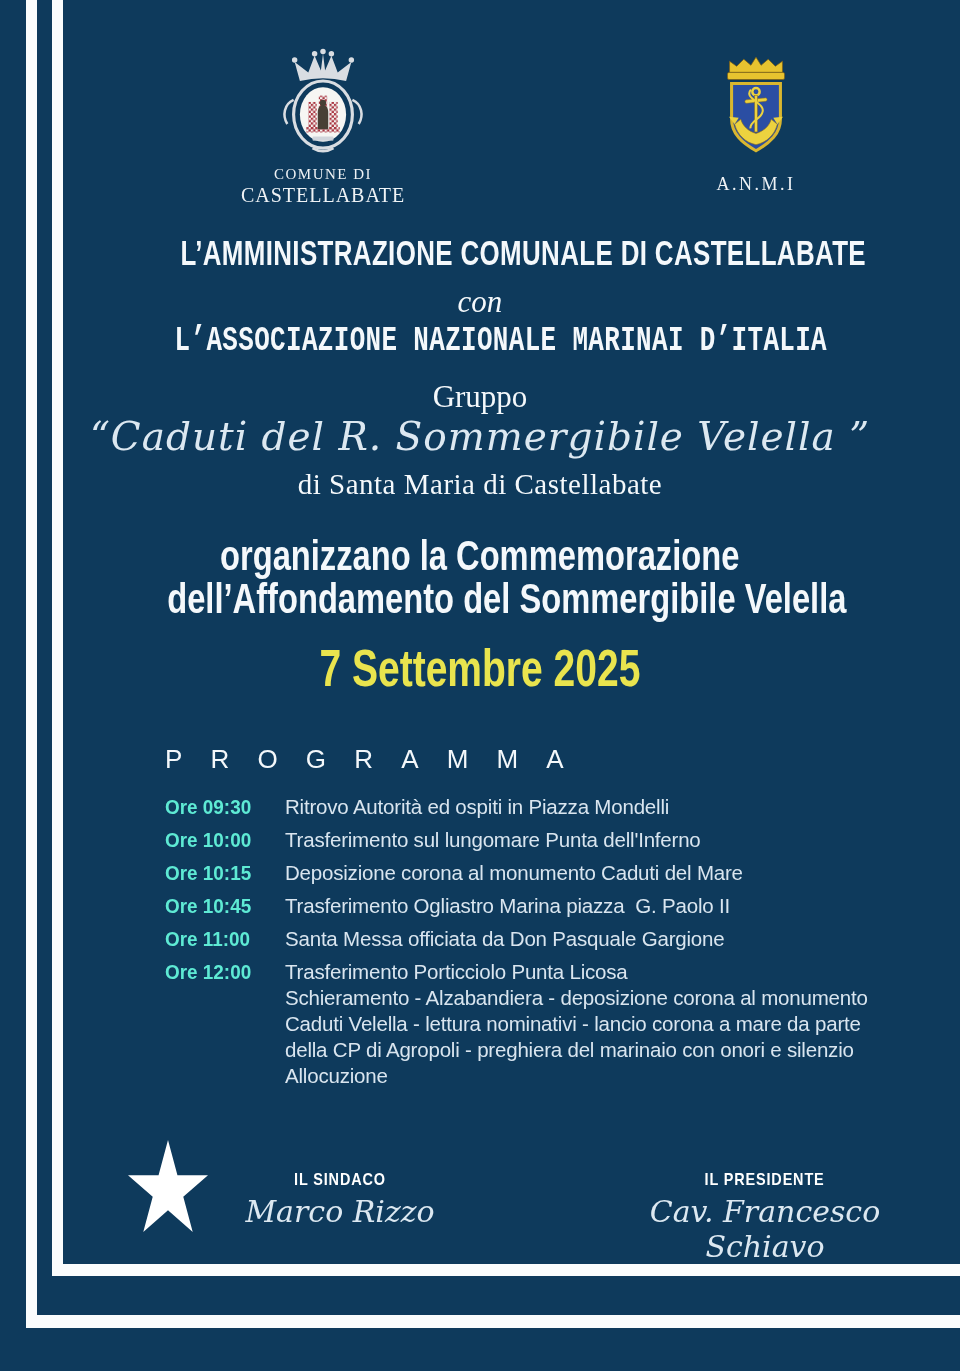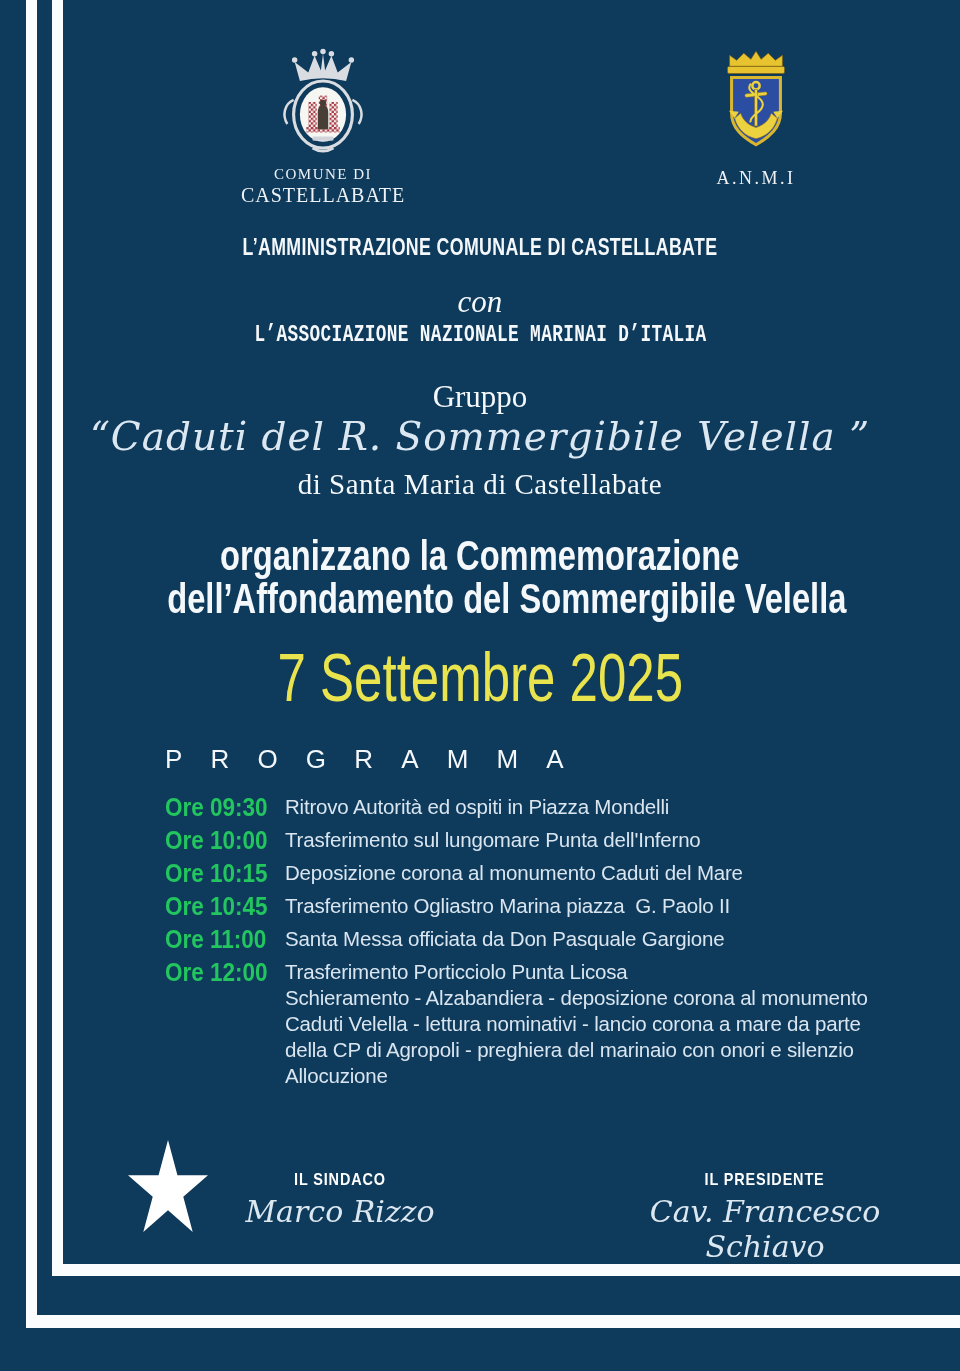--- a/index.html
+++ b/index.html
@@ -32,35 +32,35 @@
   }
   .frame-inner{left:52px;width:908px;height:1276px;}
   .frame-outer{left:26px;width:934px;height:1328px;border-bottom-width:13px;}
 
   .abs{position:absolute;}
   .center-band{left:60px;width:840px;text-align:center;}
 
   .cond{display:inline-block;white-space:nowrap;transform:scaleX(0.74);transform-origin:50% 50%;}
   .cond-l{display:inline-block;white-space:nowrap;transform-origin:0 50%;}
 
-  .org-line{font-weight:700;font-size:24px;letter-spacing:0.5px;color:var(--text);}
+  .org-line{font-weight:700;font-size:35px;letter-spacing:0.5px;color:var(--text);}
   .conjunction{font-family:"Liberation Serif", serif;font-style:italic;font-size:31px;color:var(--text);}
   .group-label{font-family:"Liberation Serif", serif;font-size:31px;color:var(--text);}
   .group-name{font-family:"DejaVu Serif", serif;font-style:italic;font-size:39px;color:var(--script);letter-spacing:1px;}
   .group-loc{font-family:"Liberation Serif", serif;font-size:29px;color:var(--text);letter-spacing:0.5px;}
   .event-line{font-weight:700;font-size:43px;color:var(--text);}
   .event-line .cond{transform:scaleX(0.76);}
-  .event-date{font-weight:400;font-size:68px;color:var(--accent);}
+  .event-date{font-weight:700;font-size:52px;color:var(--accent);}
   .event-date .cond{transform:scaleX(0.75);}
 
   .program-title{font-weight:400;font-size:26px;letter-spacing:13px;color:var(--text);}
   .program-list{display:flex;flex-direction:column;gap:7px;}
   .program-row{display:flex;align-items:flex-start;}
   .program-time{
-    flex:0 0 120px;font-weight:700;font-size:25px;line-height:26px;color:#22c55e;
+    flex:0 0 120px;font-weight:700;font-size:21px;line-height:26px;color:#5eead4;
   }
   .program-time > span{display:inline-block;transform:scaleX(0.9);transform-origin:0 50%;white-space:nowrap;}
   .program-desc{
     font-size:20.5px;line-height:26px;color:var(--muted);
     letter-spacing:-0.2px;white-space:pre-wrap;
   }
 
   .logo-block{display:flex;flex-direction:column;align-items:center;}
   .logo-caption{font-family:"Liberation Serif", serif;color:#eef2f5;text-align:center;}
   .comune-cap1{font-size:15px;letter-spacing:1.5px;margin-top:4px;}
@@ -110,21 +110,21 @@
 
         <circle cx="60" cy="52" r="3" fill="#473f35"></circle>
         <path d="M60 54 c-3 0 -5 3 -5 7 l0 16 l10 0 l0 -16 c0 -4 -2 -7 -5 -7 z" fill="#473f35"></path>
         <rect x="50" y="84" width="20" height="4" rx="1" fill="#cdd2d8" opacity="0.9"></rect>
       </svg>
     </span>
     <div class="logo-caption comune-cap1">COMUNE DI</div>
     <div class="logo-caption comune-cap2">CASTELLABATE</div>
   </div>
 
-  <div class="abs logo-block" style="left:700px;top:44px;width:112px;">
+  <div class="abs logo-block" style="left:700px;top:50px;width:112px;">
     <span>
       <svg width="102" height="114" viewBox="0 0 100 112">
 
         <path d="M24 22 L24 11 L31 16 L38 9 L45 15 L50 7 L55 15 L62 9 L69 16 L76 11 L76 22 Z" fill="#e7c32f" stroke="#7a5f16" stroke-width="0.7"></path>
         <rect x="22" y="22" width="56" height="7" rx="1.5" fill="#e7c32f" stroke="#7a5f16" stroke-width="0.7"></rect>
 
         <path d="M26 33 L74 33 L74 68 C74 82 64 91 50 99 C36 91 26 82 26 68 Z" fill="#2b4ea3" stroke="#d9b62f" stroke-width="3"></path>
 
         <circle cx="50" cy="41" r="3.6" fill="none" stroke="#ecd23f" stroke-width="2.4"></circle>
         <rect x="39" y="48" width="22" height="3.4" rx="1.7" fill="#ecd23f" transform="rotate(-6 50 49.7)" stroke="#8a6d1f" stroke-width="0.5"></rect>

